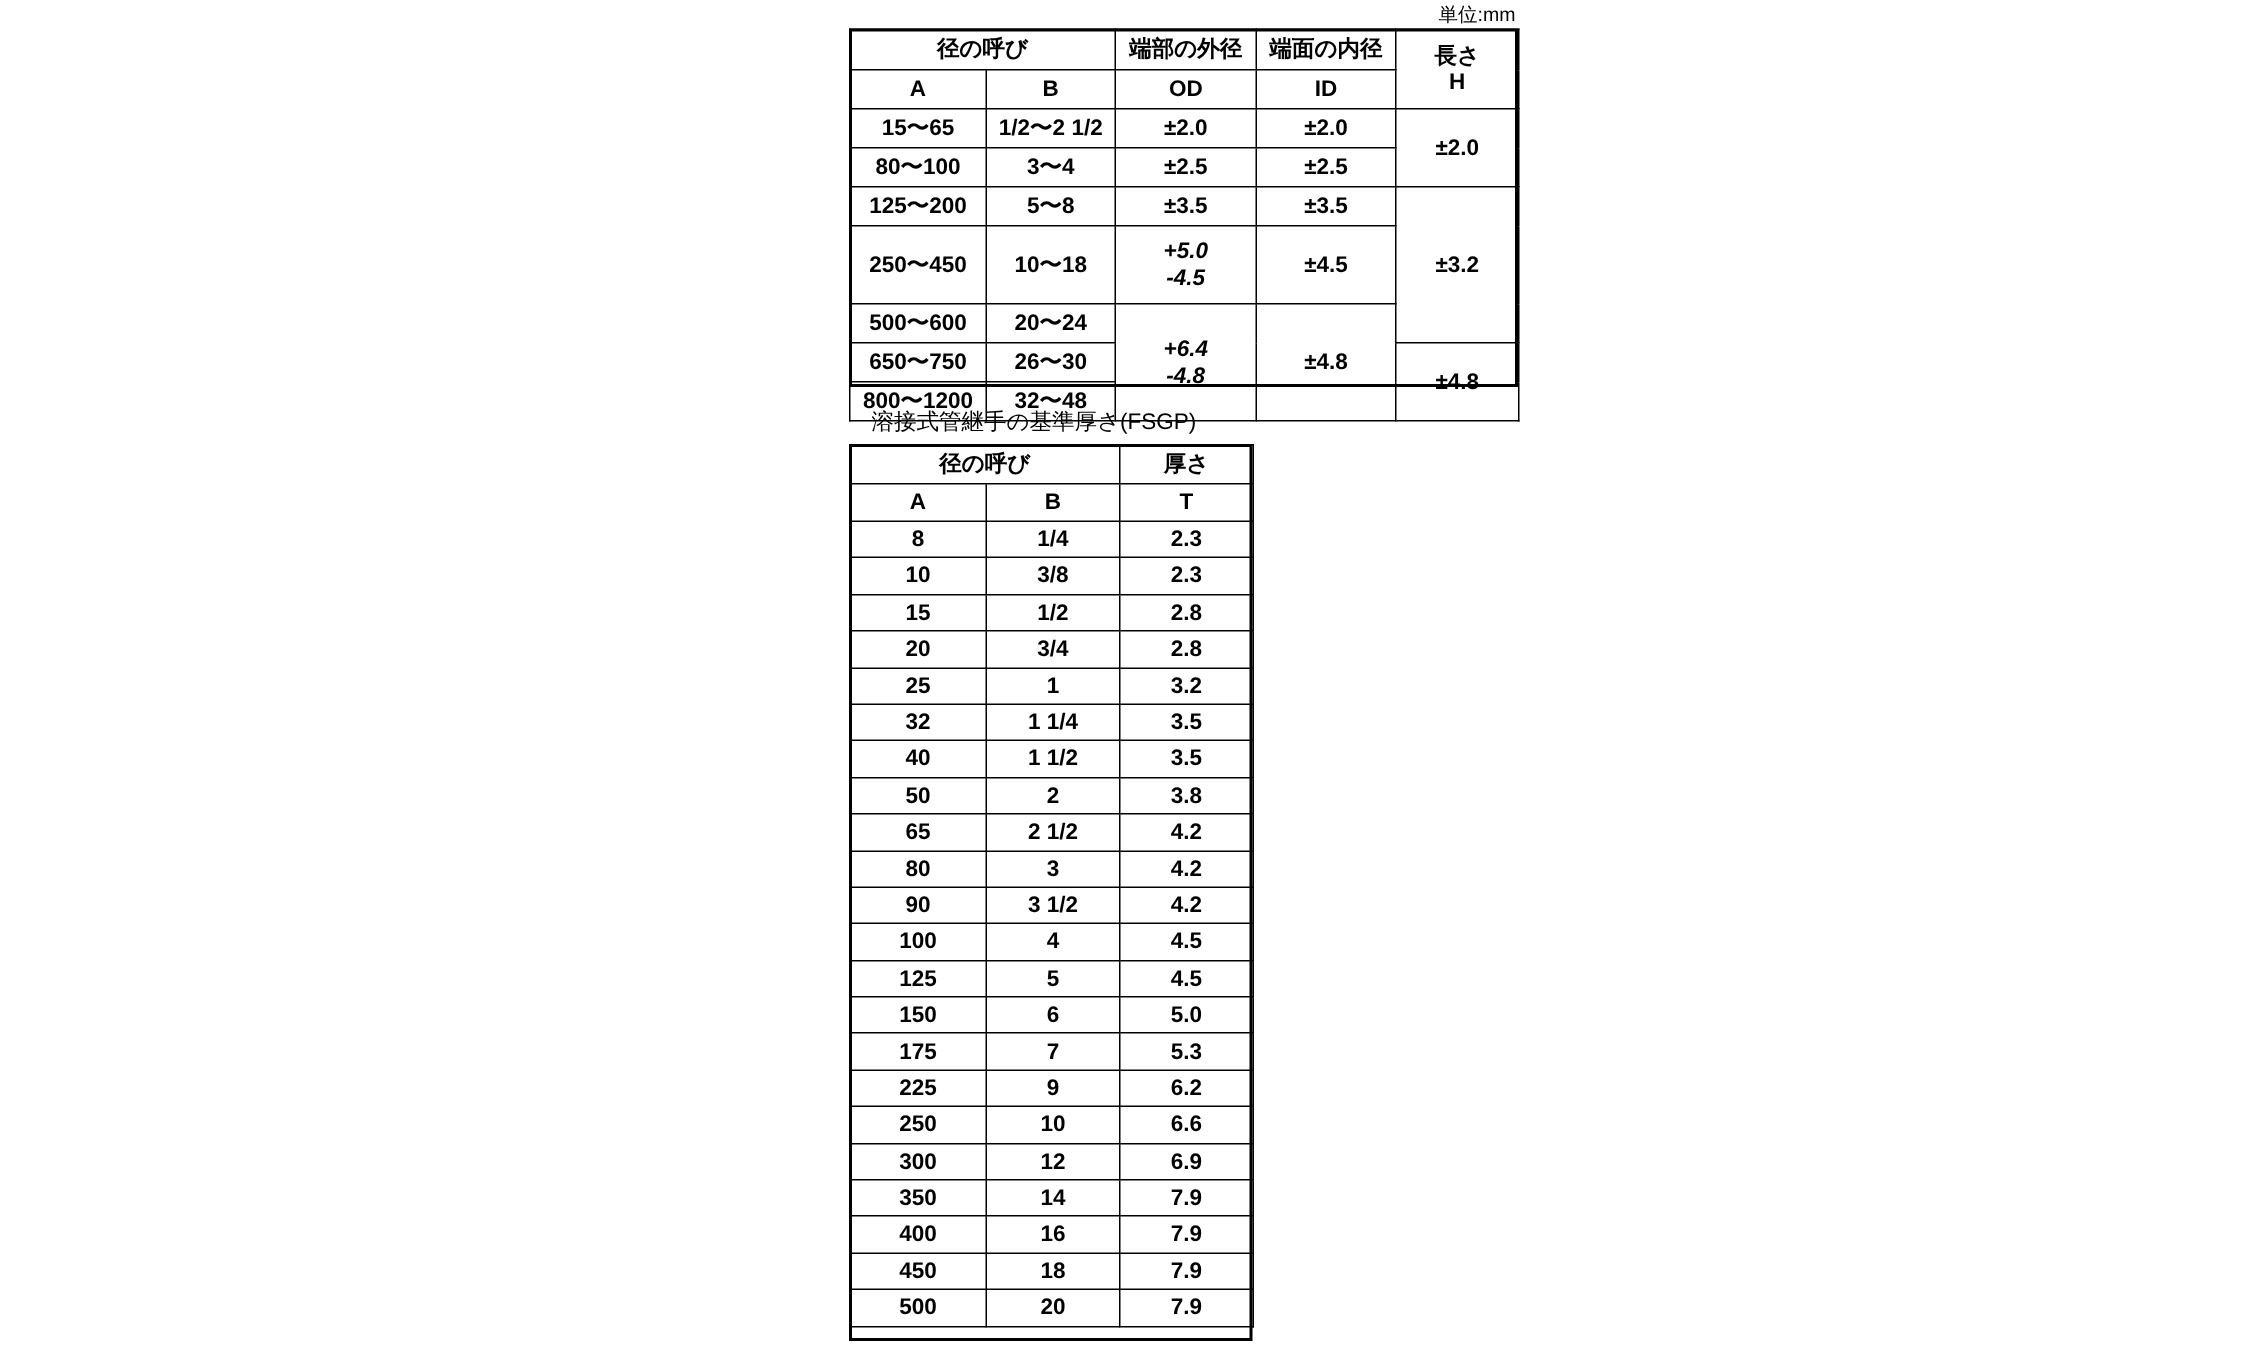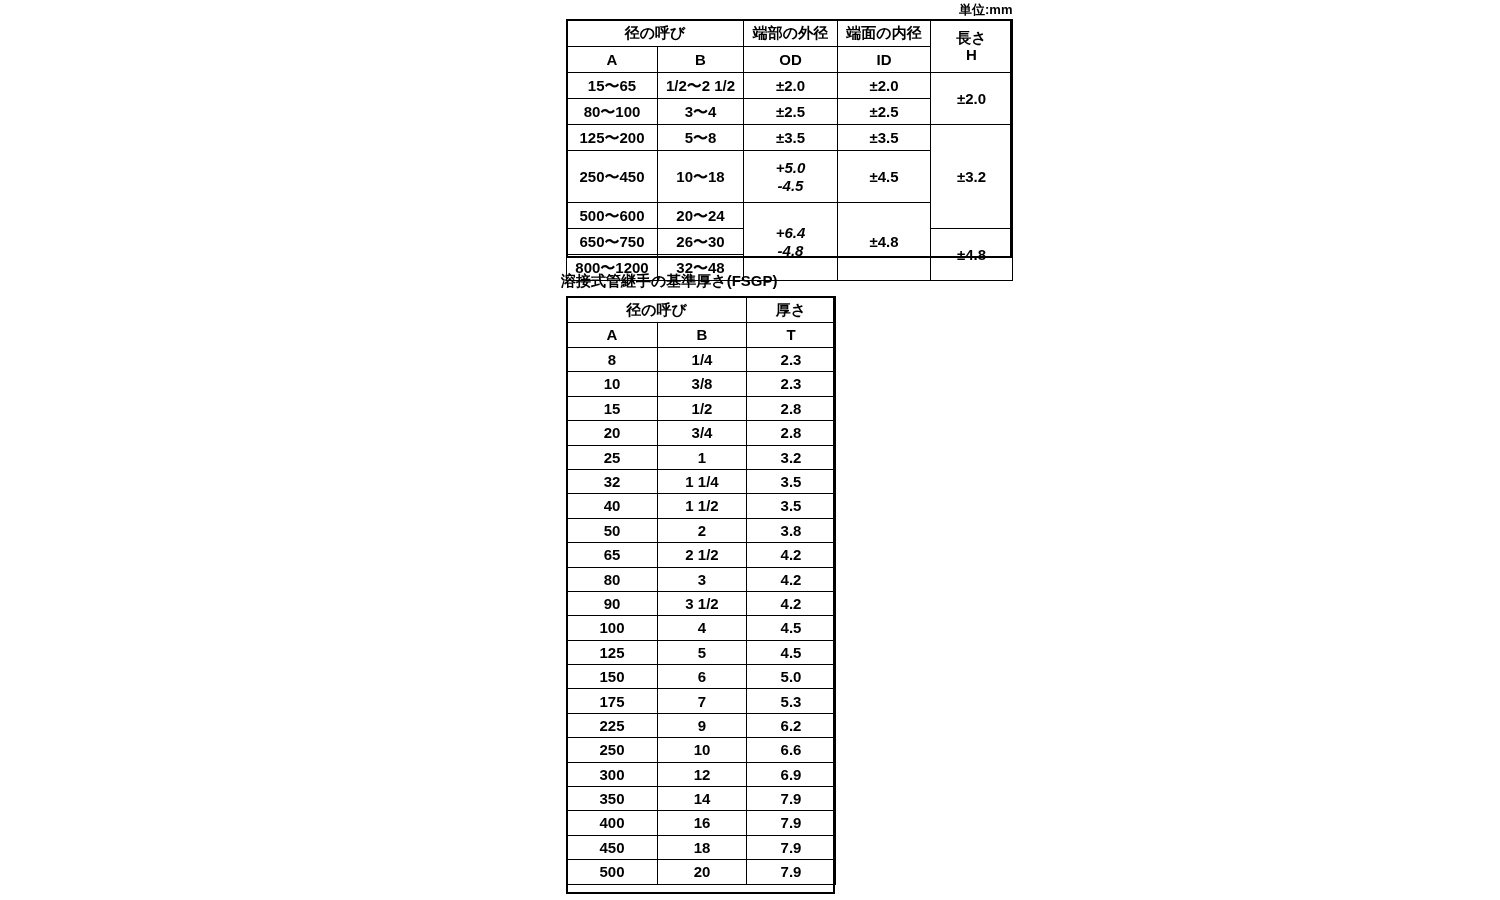--- a/index.html
+++ b/index.html
@@ -15,21 +15,21 @@
     color: #000000;
     overflow: hidden;
   }
 
   
   #unit-note {
     position: absolute;
     left: 959px;
     top: 1px;
     font-size: 13px;
-    font-weight: bold;
+    font-weight: normal;
     letter-spacing: 0px;
     white-space: nowrap;
   }
 
   
   .jtable {
     position: absolute;
     border-collapse: collapse;
     table-layout: fixed;
     background: #ffffff;
@@ -69,24 +69,24 @@
   .r-hdr1 { height: 27px; }
   .r-hdr2 { height: 26px; }
   .r-d    { height: 26px; }
   .r-tall { height: 52px; margin-top: 16px; }
 
   .two-line { line-height: 1.35; font-style: italic; }
 
   
   #fsgp-title {
     position: absolute;
-    left: 561px;
+    left: 581px;
     top: 272px;
     font-size: 15px;
-    font-weight: bold;
+    font-weight: normal;
     white-space: nowrap;
   }
 
   
   #thk-table { left: 566px; top: 296px; }
   #thk-table col.t-a { width: 91px; }
   #thk-table col.t-b { width: 89px; }
   #thk-table col.t-t { width: 89px; }
   #thk-frame { left: 566px; top: 296px; width: 269px; height: 598px; }
 

